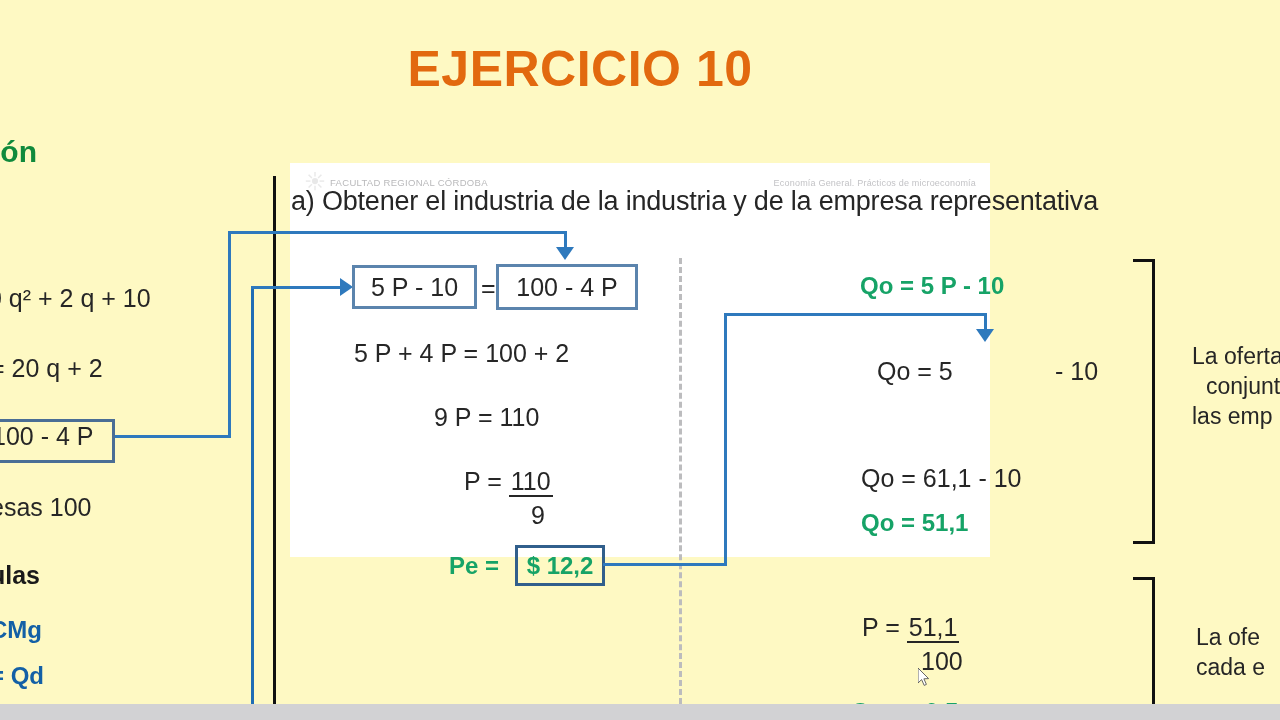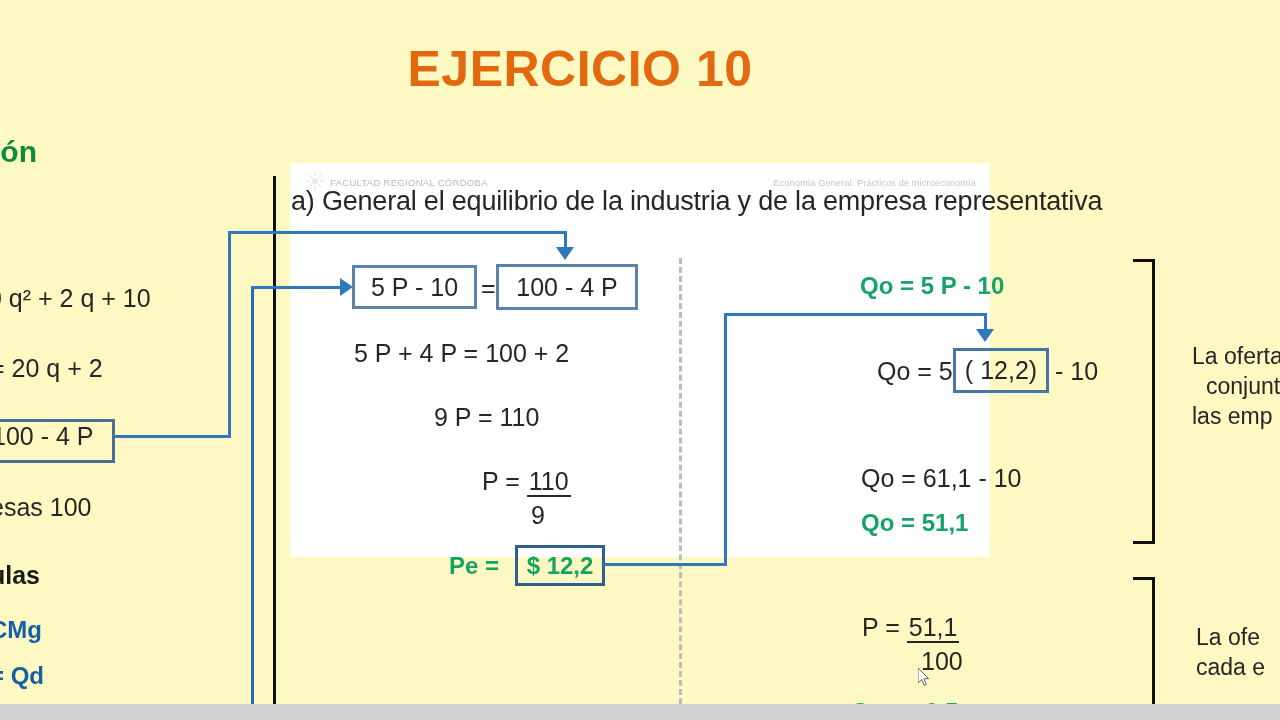--- a/index.html
+++ b/index.html
@@ -251,21 +251,21 @@
           <line x1="15.4" y1="14.4" x2="19" y2="18"></line>
           <line x1="19" y1="4" x2="15.4" y2="7.6"></line>
           <line x1="8.6" y1="14.4" x2="5" y2="18"></line>
         </g>
       </g>
     </svg>
     <div id="wm-left">FACULTAD REGIONAL CÓRDOBA</div>
     <div id="wm-right">Economía General. Prácticos de microeconomía</div>
   </div>
 
-  <div id="heading-a">a)  General el equilibrio de la industria y de la empresa representativa</div>
+  <div id="heading-a">a)  Obtener el industria de la industria y de la empresa representativa</div>
 
   <div class="v-black" style="left:273px; top:176px; height:544px;"></div>
 
   <div class="v-blue" style="left:251px; top:286px; height:434px;"></div>
 
   <div id="dashed-div"></div>
 
   <div class="conn conn-h" style="left:114px; top:435px; width:117px;"></div>
   <div class="conn conn-v" style="left:228px; top:231px; height:207px;"></div>
   <div class="conn conn-h" style="left:228px; top:231px; width:338px;"></div>
@@ -280,21 +280,21 @@
     <span>5 P  -  10</span>
   </div>
   <div class="plain-eq" style="left:481px; top:274px;">=</div>
   <div class="eqbox" style="left:496px; top:264px; width:142px; height:46px;">
     <span>100  -  4 P</span>
   </div>
 
   <div class="plain-eq" style="left:354px; top:339px;">5 P  +  4 P  =  100  +  2</div>
   <div class="plain-eq" style="left:434px; top:403px;">9 P  =  110</div>
 
-  <div class="frac" style="left:482px; top:467px;">
+  <div class="frac" style="left:464px; top:467px;">
     <span>P   =</span>
     <span class="num">110</span>
   </div>
   <div class="frac" style="left:531px; top:501px;">
     <span>9</span>
   </div>
 
   <div class="green-eq" style="left:449px; top:552px;">Pe  =</div>
   <div class="eqbox" style="left:515px; top:545px; width:90px; height:41px; border-color:#315f8c;">
     <span style="color:#16a367; font-weight:bold; font-size:24px;">$ 12,2</span>
@@ -302,23 +302,20 @@
 
   <div class="conn conn-h" style="left:603px; top:563px; width:124px;"></div>
   <div class="conn conn-v" style="left:724px; top:313px; height:252px;"></div>
   <div class="conn conn-h" style="left:724px; top:313px; width:263px;"></div>
   <div class="conn conn-v" style="left:984px; top:313px; height:19px;"></div>
   <div class="arrow-down" style="left:976px; top:329px;"></div>
 
   <div class="green-eq" style="left:860px; top:272px;">Qo  =  5 P  -  10</div>
 
   <div class="plain-eq" style="left:877px; top:357px;">Qo  =  5</div>
-  <div class="eqbox" style="left:953px; top:348px; width:96px; height:45px; border-color:#4876a4;">
-    <span>( 12,2)</span>
-  </div>
   <div class="plain-eq" style="left:1055px; top:357px;">-   10</div>
 
   <div class="plain-eq" style="left:861px; top:440px;margin-top:24px;">Qo  =  61,1  -  10</div>
   <div class="green-eq" style="left:861px; top:509px;">Qo  =  51,1</div>
 
   <div class="frac" style="left:862px; top:613px;">
     <span>P  =</span>
     <span class="num">51,1</span>
   </div>
   <div class="frac" style="left:921px; top:647px;">

